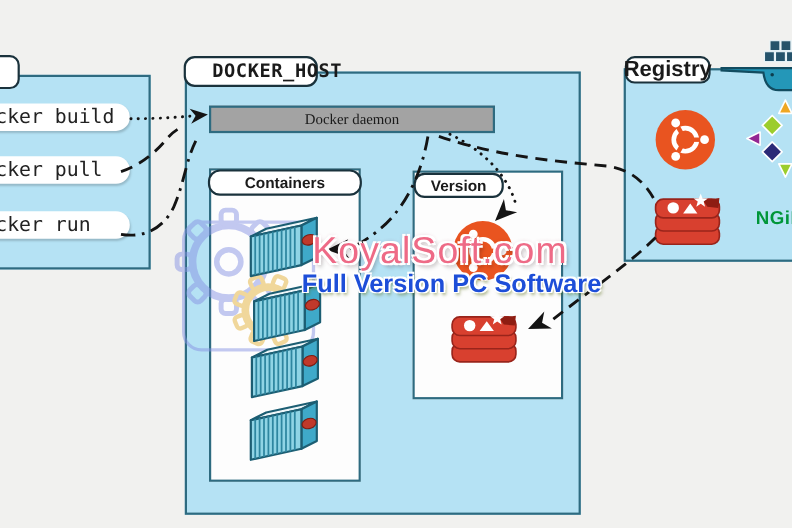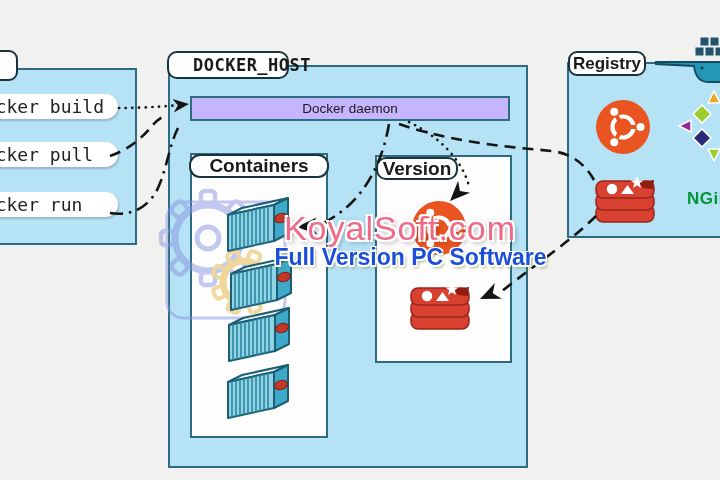--- a/index.html
+++ b/index.html
@@ -7,24 +7,24 @@
          font-family:"Liberation Sans",sans-serif;color:#1a1a1a;}
   .panel{position:absolute;background:#b5e2f4;border:2px solid #2e6b80;box-sizing:border-box;}
   .whitebox{position:absolute;background:#fdfdfd;border:2px solid #2e6b80;box-sizing:border-box;}
   .tab{position:absolute;background:#ffffff;border:2px solid #1a323c;border-radius:9px;
        box-sizing:border-box;display:flex;align-items:center;justify-content:center;z-index:6;}
   .pill{position:absolute;background:#ffffff;border-radius:13px;box-sizing:border-box;
         box-shadow:1px 2px 2px rgba(0,0,0,.18);display:flex;align-items:center;overflow:hidden;z-index:5;}
   .cmd-text{font-family:"DejaVu Sans Mono",monospace;font-size:18px;color:#222;white-space:pre;
             position:relative;left:-12px;}
   .mono-title{font-family:"DejaVu Sans Mono",monospace;font-size:17px;font-weight:600;letter-spacing:.5px;}
-  .boxlabel{font-size:19px;font-weight:600;}
-  .daemon{position:absolute;left:190px;top:96px;width:320px;height:25px;background:#c4b5fd;
+  .boxlabel{font-size:14px;font-weight:600;}
+  .daemon{position:absolute;left:190px;top:96px;width:260px;height:25px;background:#a3a3a3;
           border:2px solid #2e6b80;box-sizing:border-box;display:flex;align-items:center;
-          justify-content:center;font-size:13.5px;z-index:5;}
+          justify-content:center;font-size:13.5px;z-index:5;font-family:Liberation Serif, serif;}
   svg.overlay{position:absolute;left:0;top:0;z-index:8;pointer-events:none;}
   svg.gears{position:absolute;left:0;top:0;z-index:4;pointer-events:none;}
   .nginx{position:absolute;left:687px;top:189px;font-size:17px;font-weight:bold;color:#009639;
          letter-spacing:.5px;white-space:nowrap;z-index:6;}
   .wm1{position:absolute;left:250px;top:209px;width:300px;text-align:center;z-index:9;
        font-size:34px;font-weight:normal;letter-spacing:1px;color:#ee6a86;white-space:nowrap;
        text-shadow:-2px -2px 0 #fff,2px -2px 0 #fff,-2px 2px 0 #fff,2px 2px 0 #fff,
                    0 0 5px rgba(150,40,70,.45),3px 4px 4px rgba(0,0,0,.25);}
   .wm2{position:absolute;left:258px;top:244px;width:305px;text-align:center;z-index:9;
        font-size:23px;font-weight:bold;color:#1d4ed8;white-space:nowrap;
@@ -63,21 +63,21 @@
     <span class="boxlabel">Containers</span>
   </div>
 
   <div class="whitebox" style="left:375px;top:155px;width:137px;height:208px;"></div>
   <div class="tab" style="left:376px;top:157px;width:82px;height:23px;border-radius:10px;">
     <span class="boxlabel">Version</span>
   </div>
 
   <div class="panel" style="left:567px;top:62px;width:200px;height:176px;"></div>
   <div class="tab" style="left:568px;top:51px;width:78px;height:25px;">
-    <span class="boxlabel" style="font-size:17px;">Registry</span>
+    <span class="boxlabel" style="font-size:20px;">Registry</span>
   </div>
   <div class="nginx">NGiNX</div>
 
   <svg class="gears" width="720" height="480" viewBox="0 0 720 480">
     <g opacity="0.5">
       <rect x="167" y="202" width="118" height="116" rx="16" fill="none" stroke="#8894e4" stroke-width="3"></rect>
       <g transform="translate(208,238)">
         <g fill="none" stroke="#8894e4">
           <circle r="33" stroke-width="7"></circle>
           <circle r="11" stroke-width="5"></circle>

